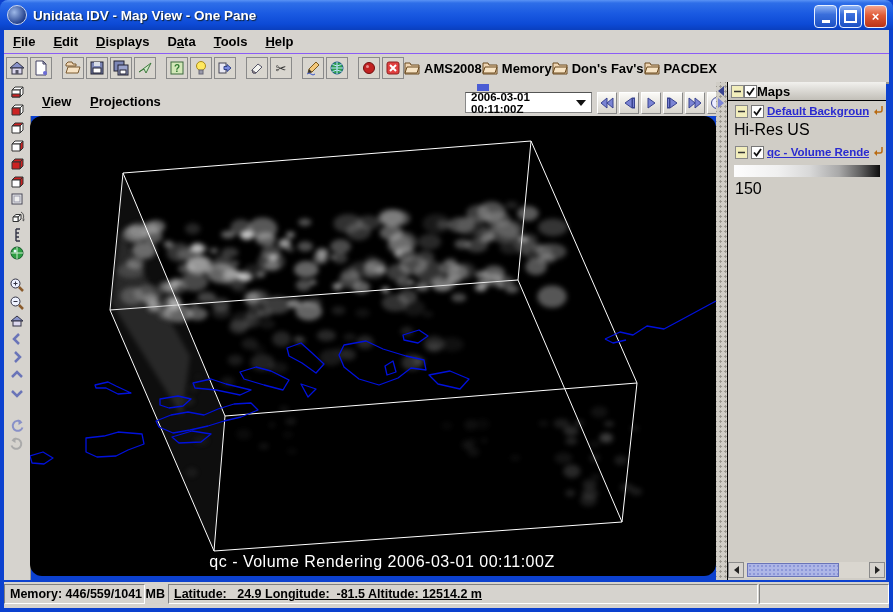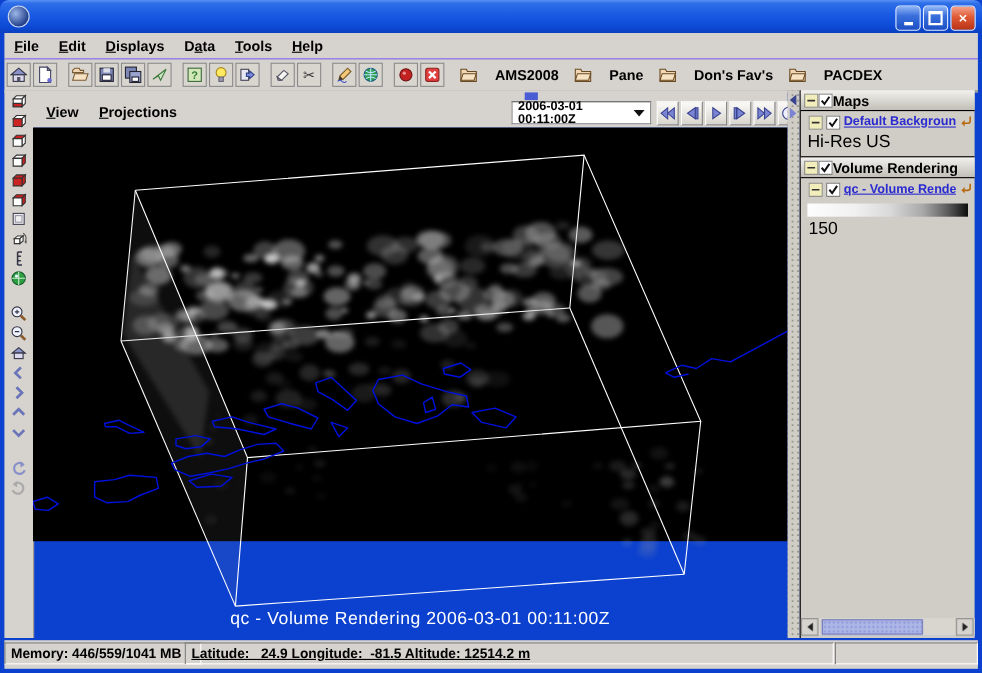--- a/index.html
+++ b/index.html
@@ -27,41 +27,41 @@
   #menubar{left:4px;top:30px;width:885px;height:23px;background:#d6d3ce;
     display:flex;align-items:center;border-bottom:1px solid #8b5cf6;}
   .menu-item{font-weight:bold;font-size:13px;padding:2px 9px;color:#000;}
   .menu-item u{text-decoration:underline;}
   
   #toolbar{left:4px;top:54px;width:885px;height:28px;background:#d6d3ce;
     display:flex;align-items:center;border-bottom:2px solid #9a978f;}
   .tbtn{width:20px;height:20px;border:1px solid #8a8a8a;background:#d9d6cf;
     margin-left:2px;display:flex;align-items:center;justify-content:center;}
   .tgap{width:8px;}
-  .fav{display:flex;align-items:center;margin-left:14px;gap:16px;}
+  .fav{display:flex;align-items:center;gap:4px;}
   .fav span{font-weight:bold;font-size:13px;}
   
   #sidebar{left:4px;top:82px;width:26px;height:498px;background:#d6d3ce;
     border-right:1px solid #9a978f;display:flex;flex-direction:column;align-items:center;}
   .sbtn{width:18px;height:18px;display:flex;align-items:center;justify-content:center;}
   .sgap{height:14px;}
   #viewpanel-header{left:30px;top:82px;width:686px;height:34px;background:#d6d3ce;}
   .vmenu{font-weight:bold;font-size:13px;padding:2px 8px;position:absolute;top:10px;}
   #time-square{left:447px;top:2px;width:12px;height:7px;background:#4a5cd4;position:absolute;}
   #time-dropdown{left:435px;top:10px;width:127px;height:21px;position:absolute;
     background:#fff;border:1px solid #888;border-top-color:#555;
     display:flex;align-items:center;justify-content:space-between;
     font-weight:bold;font-size:11.5px;padding:0 5px;box-sizing:border-box;}
   .drop-arrow{width:0;height:0;border-left:5px solid transparent;
     border-right:5px solid transparent;border-top:6px solid #111;}
   #time-buttons{left:567px;top:10px;position:absolute;display:flex;gap:2px;}
   .timebtn{width:18px;height:20px;background:linear-gradient(180deg,#fbfaf7,#d8d5ce);
     border:1px solid #888;border-top-color:#fff;border-left-color:#fff;
     display:flex;align-items:center;justify-content:center;}
-  #scene{left:30px;top:116px;width:686px;height:376px;background:#000;}
+  #scene{left:30px;top:116px;width:686px;height:460px;background:#000;border-radius:12px;}
   
   #splitter{left:716px;top:82px;width:11px;height:498px;background:#d0cdc6;
     background-image:radial-gradient(circle,#9a978f 28%,transparent 32%);
     background-size:5px 5px;background-position:2px 2px;}
   .split-tri{position:absolute;left:2px;width:0;height:0;}
   
   #legend{left:727px;top:82px;width:159px;height:498px;background:#d0cdc6;
     border-left:1px solid #000;box-sizing:border-box;}
   #legend-title{height:21px;border-bottom:1px solid #000;text-align:center;
     font-weight:bold;font-size:15px;padding-top:3px;}
@@ -98,20 +98,21 @@
     border-bottom-color:#fff;border-right-color:#fff;box-sizing:border-box;
     font-weight:bold;font-size:12.5px;display:flex;align-items:center;
     padding-left:5px;white-space:pre;}
   svg{display:block;}
 </style>
 </head>
 <body>
 
 <div id="titlebar" class="abs">
   <div id="app-icon"></div>
+  <div id="title-text">Unidata IDV - Map View - One Pane</div>
 </div>
 <div class="winbtns abs">
   <div class="winbtn blue">
       <div class="glyph-min"></div>
     </div>
   <div class="winbtn blue">
       <div class="glyph-max"></div>
     </div>
   <div class="winbtn red">
       <div class="glyph-x">×</div>
@@ -265,21 +266,21 @@
       </div>
       <span>AMS2008</span>
     </div>
     <div class="fav">
       <div class="">
         <svg width="16" height="16" viewBox="0 0 16 16">
           <path d="M1 5 v-2 h5 l1,2 h8 v9 h-14 z" fill="#f0d6b4" stroke="#6a4a20"></path>
           <path d="M1 13 l2,-6 h12 l-2,6 z" fill="#f7e3c4" stroke="#6a4a20"></path>
         </svg>
       </div>
-      <span>Pane</span>
+      <span>Memory</span>
     </div>
     <div class="fav">
       <div class="">
         <svg width="16" height="16" viewBox="0 0 16 16">
           <path d="M1 5 v-2 h5 l1,2 h8 v9 h-14 z" fill="#f0d6b4" stroke="#6a4a20"></path>
           <path d="M1 13 l2,-6 h12 l-2,6 z" fill="#f7e3c4" stroke="#6a4a20"></path>
         </svg>
       </div>
       <span>Don's Fav's</span>
     </div>
@@ -842,35 +843,20 @@
     <span class="l-link">Default Background ...</span>
     <span class="ret-arrow">
         <svg width="11" height="11" viewBox="0 0 11 11">
           <path d="M9 1 v4 a2,2 0 0 1 -2,2 h-4" stroke="#b86a10" fill="none" stroke-width="1.5"></path>
           <polygon points="4,4 4,10 1,7" fill="#b86a10"></polygon>
         </svg>
       </span>
   </div>
   <div class="l-sub">Hi-Res US</div>
   <div class="l-gap"></div>
-  <div class="l-header topline">
-    <span class="ic-collapse">
-        <svg width="13" height="13" viewBox="0 0 13 13">
-          <rect x="0.5" y="0.5" width="12" height="12" fill="#f2eebc" stroke="#888"></rect>
-          <path d="M3 6.5 h7" stroke="#333" stroke-width="1.5"></path>
-        </svg>
-      </span>
-    <span class="ic-check">
-        <svg width="13" height="13" viewBox="0 0 13 13">
-          <rect x="0.5" y="0.5" width="12" height="12" fill="#fff" stroke="#777"></rect>
-          <path d="M3 6.5 L5.5 9.5 L10 3" stroke="#111" stroke-width="1.8" fill="none"></path>
-        </svg>
-      </span>
-    <b>Volume Rendering</b>
-  </div>
   <div class="l-row">
     <span class="ic-collapse">
         <svg width="13" height="13" viewBox="0 0 13 13">
           <rect x="0.5" y="0.5" width="12" height="12" fill="#f2eebc" stroke="#888"></rect>
           <path d="M3 6.5 h7" stroke="#333" stroke-width="1.5"></path>
         </svg>
       </span>
     <span class="ic-check">
         <svg width="13" height="13" viewBox="0 0 13 13">
           <rect x="0.5" y="0.5" width="12" height="12" fill="#fff" stroke="#777"></rect>
@@ -892,16 +878,16 @@
         <div class="tri-l"></div>
       </div>
     <div id="hthumb"></div>
     <div class="scrollbtn" style="position:absolute;right:1px;">
         <div class="tri-r"></div>
       </div>
   </div>
 </div>
 
 <div id="statusbar" class="abs">
-  <div class="statbox" style="left:0px;width:179px;">Memory: 446/559/1041 MB</div>
+  <div class="statbox" style="left:0px;width:141px;">Memory: 446/559/1041 MB</div>
   <div class="statbox" style="left:164px;width:590px;text-decoration:underline;">Latitude:   24.9 Longitude:  -81.5 Altitude: 12514.2 m</div>
   <div class="statbox" style="left:755px;width:130px;"></div>
 </div>
 
 </body></html>

